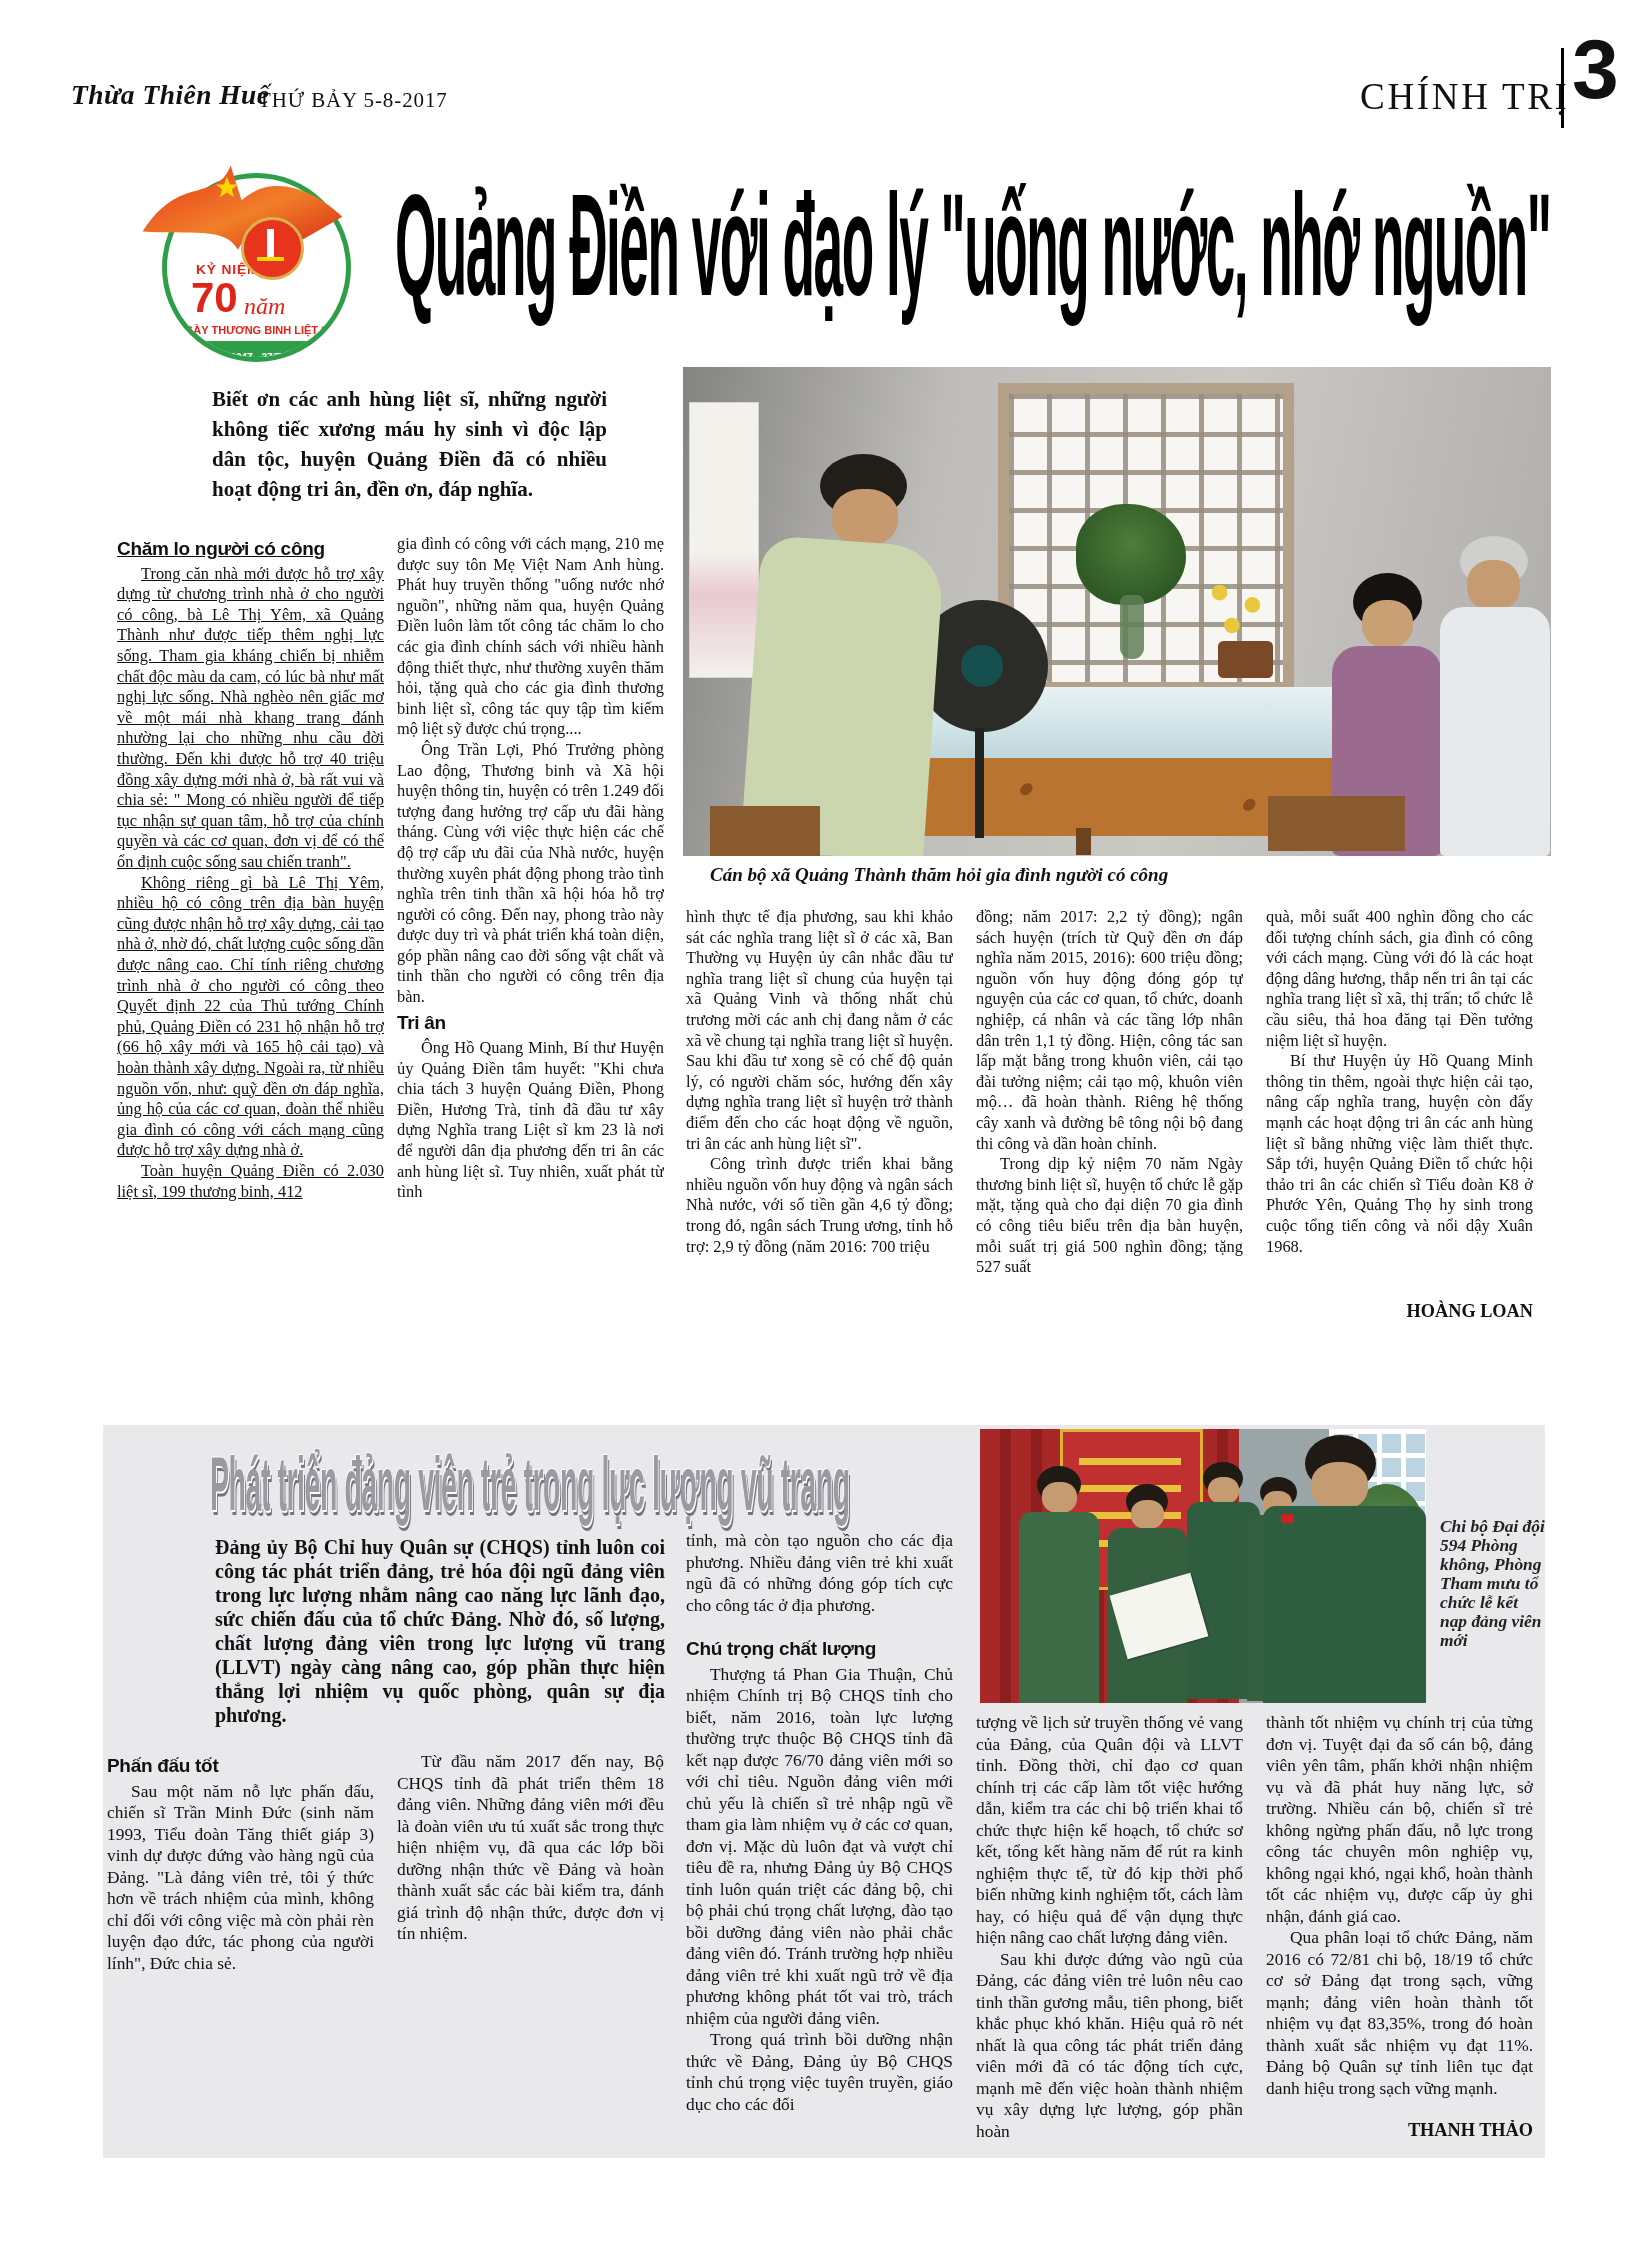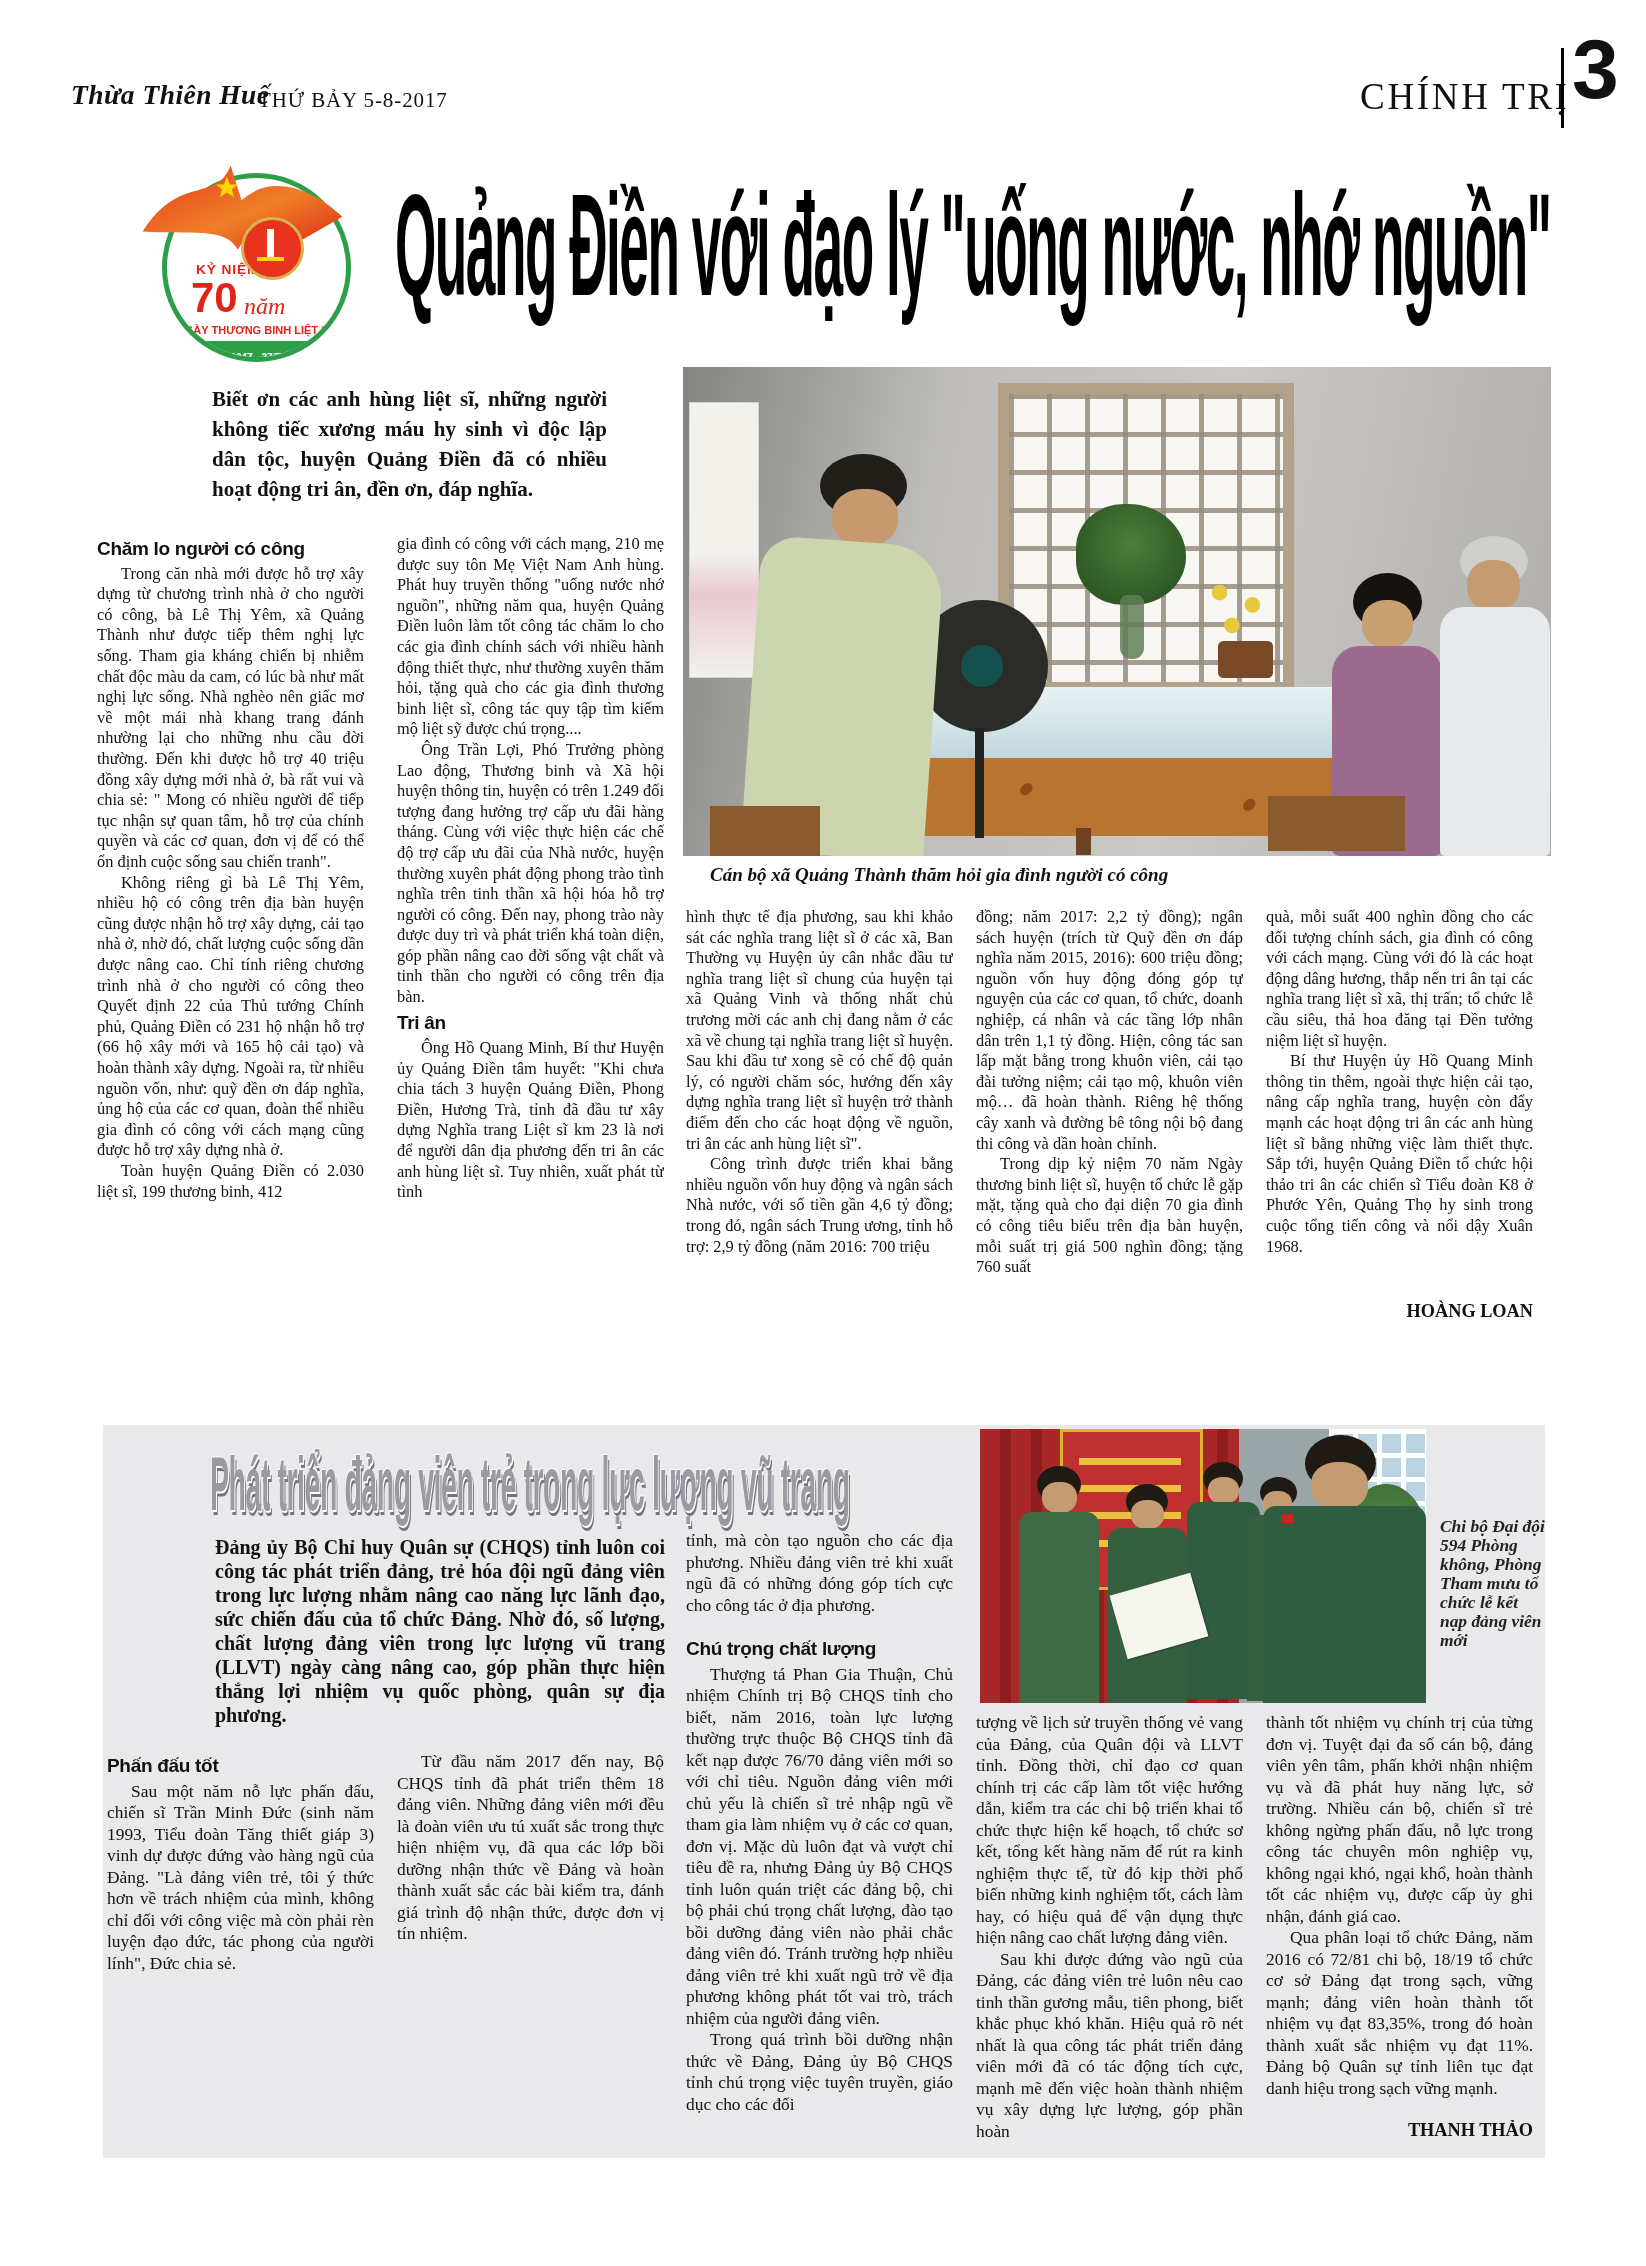--- a/index.html
+++ b/index.html
@@ -150,39 +150,39 @@
   <div class="p1-oldman">
     <div class="person-head hair" style="position:absolute"></div>
     <div class="face"></div>
     <div class="shirt"></div>
   </div>
   <div class="p1-chair" style="left:585px;top:429px;width:137px;height:55px;"></div>
   <div class="p1-chair" style="left:27.4px;top:439px;width:110px;height:50px;"></div>
 </div>
 <div class="abs caption1">Cán bộ xã Quảng Thành thăm hỏi gia đình người có công</div>
 
-<div class="col" style="left:97px;top:537px;height:800px;">
+<div class="col" style="left:117px;top:537px;height:800px;text-decoration:underline;">
   <h3>Chăm lo người có công</h3>
   <p class="ind">Trong căn nhà mới được hỗ trợ xây dựng từ chương trình nhà ở cho người có công, bà Lê Thị Yêm, xã Quảng Thành như được tiếp thêm nghị lực sống. Tham gia kháng chiến bị nhiễm chất độc màu da cam, có lúc bà như mất nghị lực sống. Nhà nghèo nên giấc mơ về một mái nhà khang trang đánh nhường lại cho những nhu cầu đời thường. Đến khi được hỗ trợ 40 triệu đồng xây dựng mới nhà ở, bà rất vui và chia sẻ: " Mong có nhiều người để tiếp tục nhận sự quan tâm, hỗ trợ của chính quyền và các cơ quan, đơn vị để có thể ổn định cuộc sống sau chiến tranh".</p>
   <p class="ind">Không riêng gì bà Lê Thị Yêm, nhiều hộ có công trên địa bàn huyện cũng được nhận hỗ trợ xây dựng, cải tạo nhà ở, nhờ đó, chất lượng cuộc sống dần được nâng cao. Chỉ tính riêng chương trình nhà ở cho người có công theo Quyết định 22 của Thủ tướng Chính phủ, Quảng Điền có 231 hộ nhận hỗ trợ (66 hộ xây mới và 165 hộ cải tạo) và hoàn thành xây dựng. Ngoài ra, từ nhiều nguồn vốn, như: quỹ đền ơn đáp nghĩa, ủng hộ của các cơ quan, đoàn thể nhiều gia đình có công với cách mạng cũng được hỗ trợ xây dựng nhà ở.</p>
   <p class="ind">Toàn huyện Quảng Điền có 2.030 liệt sĩ, 199 thương binh, 412</p>
 </div>
 <div class="col" style="left:397px;top:534px;height:804px;">
   <p>gia đình có công với cách mạng, 210 mẹ được suy tôn Mẹ Việt Nam Anh hùng. Phát huy truyền thống "uống nước nhớ nguồn", những năm qua, huyện Quảng Điền luôn làm tốt công tác chăm lo cho các gia đình chính sách với nhiều hành động thiết thực, như thường xuyên thăm hỏi, tặng quà cho các gia đình thương binh liệt sĩ, công tác quy tập tìm kiếm mộ liệt sỹ được chú trọng....</p>
   <p class="ind">Ông Trần Lợi, Phó Trưởng phòng  Lao động, Thương binh và Xã hội huyện thông tin, huyện có trên 1.249 đối tượng đang hưởng trợ cấp ưu đãi hàng tháng. Cùng với việc thực hiện các chế độ trợ cấp ưu đãi của Nhà nước, huyện thường xuyên phát động phong trào tình nghĩa trên tinh thần xã hội hóa hỗ trợ người có công. Đến nay, phong trào này được duy trì và phát triển khá toàn diện, góp phần nâng cao đời sống vật chất và tinh thần cho người có công trên địa bàn.</p>
   <h3 style="margin-top:3.7px">Tri ân</h3>
   <p class="ind">Ông Hồ Quang Minh, Bí thư Huyện ủy Quảng Điền tâm huyết: "Khi chưa chia tách 3 huyện Quảng Điền, Phong Điền, Hương Trà, tỉnh đã đầu tư xây dựng Nghĩa trang Liệt sĩ km 23 là nơi để người dân địa phương đến tri ân các anh hùng liệt sĩ. Tuy nhiên, xuất phát từ tình</p>
 </div>
 <div class="col" style="left:686px;top:907px;height:413px;">
   <p>hình thực tế địa phương, sau khi khảo sát các nghĩa trang liệt sĩ ở các xã, Ban Thường vụ Huyện ủy cân nhắc đầu tư nghĩa trang liệt sĩ chung của huyện tại xã Quảng Vinh và thống nhất chủ trương mời các anh chị đang nằm ở các xã về chung tại nghĩa trang liệt sĩ huyện. Sau khi đầu tư xong sẽ có chế độ quản lý, có người chăm sóc, hướng đến xây dựng nghĩa trang liệt sĩ huyện trở thành điểm đến cho các hoạt động về nguồn, tri ân các anh hùng liệt sĩ".</p>
   <p class="ind">Công trình được triển khai bằng nhiều nguồn vốn huy động và ngân sách Nhà nước, với số tiền gần 4,6 tỷ đồng; trong đó, ngân sách Trung ương, tỉnh hỗ trợ: 2,9 tỷ đồng (năm 2016: 700 triệu</p>
 </div>
 <div class="col" style="left:976px;top:907px;height:413px;">
   <p>đồng; năm 2017: 2,2 tỷ đồng); ngân sách huyện (trích từ Quỹ đền ơn đáp nghĩa năm 2015, 2016): 600 triệu đồng; nguồn vốn huy động đóng góp tự nguyện của các cơ quan, tổ chức, doanh nghiệp, cá nhân và các tầng lớp nhân dân trên 1,1 tỷ đồng. Hiện, công tác san lấp mặt bằng trong khuôn viên, cải tạo đài tưởng niệm; cải tạo mộ, khuôn viên mộ… đã hoàn thành. Riêng hệ thống cây xanh và đường bê tông nội bộ đang thi công và dần hoàn chỉnh.</p>
-  <p class="ind">Trong dịp kỷ niệm 70 năm Ngày thương binh liệt sĩ, huyện tổ chức lễ gặp mặt, tặng quà cho đại diện 70 gia đình có công tiêu biểu trên địa bàn huyện, mỗi suất trị giá 500 nghìn đồng; tặng 760 suất</p>
+  <p class="ind">Trong dịp kỷ niệm 70 năm Ngày thương binh liệt sĩ, huyện tổ chức lễ gặp mặt, tặng quà cho đại diện 70 gia đình có công tiêu biểu trên địa bàn huyện, mỗi suất trị giá 500 nghìn đồng; tặng 527 suất</p>
 </div>
 <div class="col" style="left:1266px;top:907px;height:393px;">
   <p>quà, mỗi suất 400 nghìn đồng cho các đối tượng chính sách, gia đình có công với cách mạng. Cùng với đó là các hoạt động dâng hương, thắp nến tri ân tại các nghĩa trang liệt sĩ xã, thị trấn; tổ chức lễ cầu siêu, thả hoa đăng tại Đền tưởng niệm liệt sĩ huyện.</p>
   <p class="ind">Bí thư Huyện ủy Hồ Quang Minh thông tin thêm, ngoài thực hiện cải tạo, nâng cấp nghĩa trang, huyện còn đẩy mạnh các hoạt động tri ân các anh hùng liệt sĩ bằng những việc làm thiết thực. Sắp tới, huyện Quảng Điền tổ chức hội thảo tri ân các chiến sĩ Tiểu đoàn K8 ở Phước Yên, Quảng Thọ hy sinh trong cuộc tổng tiến công và nổi dậy Xuân 1968.</p>
 </div>
 <div class="byline" style="left:1266px;top:1301px;">HOÀNG LOAN</div>
 
 <div class="abs a2box"></div>
 
 <div class="abs hl2wrap">

